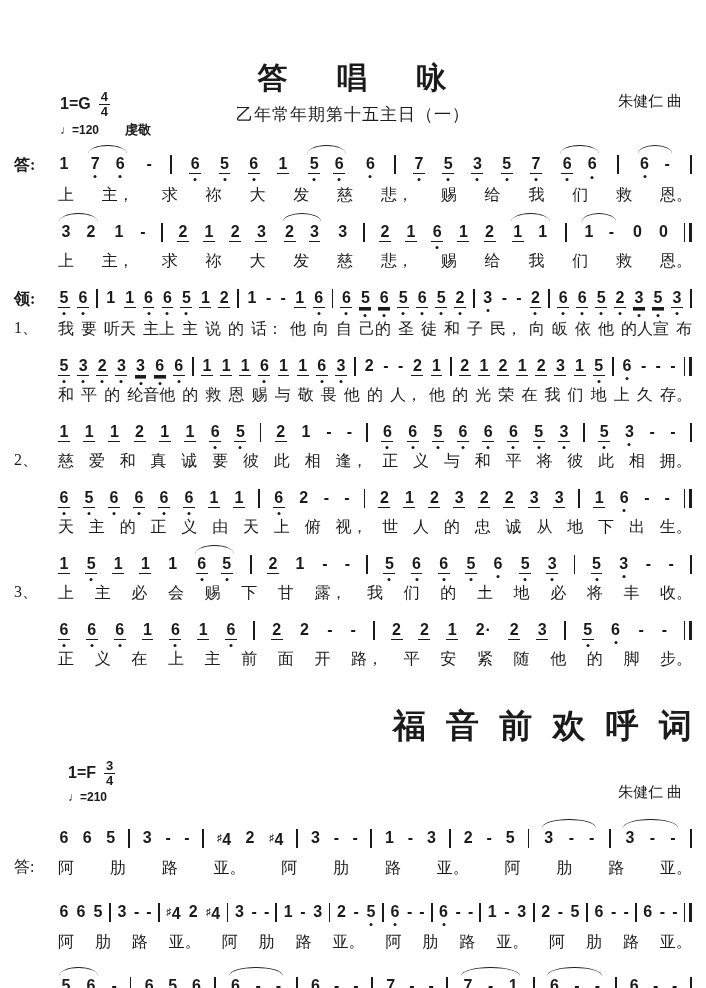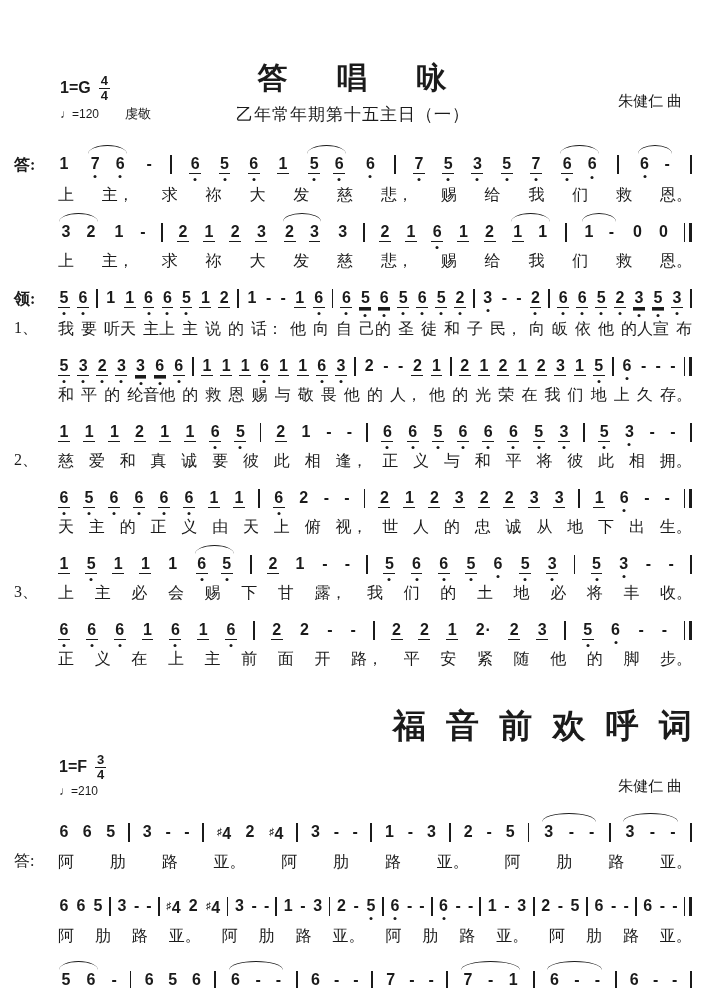--- a/index.html
+++ b/index.html
@@ -10,32 +10,32 @@
   }
   
   .songheader{position:relative;}
   .h1-title{text-align:center;font-size:30px;font-weight:bold;word-spacing:38px;
     font-family:"Liberation Serif","DejaVu Serif",serif;letter-spacing:2px;margin-top:48px;}
   .h1-sub{text-align:center;font-size:17px;letter-spacing:1px;margin-top:4px;
     font-family:"Liberation Serif","DejaVu Serif",serif;}
   .composer{position:absolute;right:10px;font-size:15px;
     font-family:"Liberation Serif","DejaVu Serif",serif;}
   .song1 .composer{top:34px;}
-  .keyblock{position:absolute;left:46px;top:16px;font-weight:bold;font-size:16px;}
+  .keyblock{position:absolute;left:46px;top:32px;font-weight:bold;font-size:16px;}
   .keyrow{display:flex;align-items:center;gap:8px;}
   .meter{display:inline-flex;flex-direction:column;align-items:center;font-size:13px;line-height:1.05;font-weight:bold;}
   .meter .mt{border-bottom:1.5px solid currentColor;padding:0 2px;}
-  .tempo{font-size:12px;font-weight:normal;margin-top:3px;display:flex;gap:10px;align-items:center;}
+  .tempo{font-size:12px;font-weight:bold;margin-top:3px;display:flex;gap:10px;align-items:center;}
   .expr{font-size:13px;font-family:"Liberation Serif","DejaVu Serif",serif;margin-left:16px;}
   .song1-lines{margin-top:18px;}
   
   .song2{margin-top:34px;}
   .h2-title{text-align:right;font-size:33px;font-weight:bold;word-spacing:12px;
     font-family:"Liberation Serif","DejaVu Serif",serif;}
-  .song2 .keyblock2{position:relative;left:45px;margin-top:4px;font-weight:bold;font-size:16px;width:120px;}
+  .song2 .keyblock2{position:relative;left:54px;margin-top:10px;font-weight:bold;font-size:16px;width:120px;}
   .song2 .composer2{position:absolute;right:24px;margin-top:-26px;font-size:15px;
     font-family:"Liberation Serif","DejaVu Serif",serif;}
   .song2-lines{margin-top:14px;}
   
   .m-line{margin-bottom:6px;}
   .song2-lines .m-line{margin-bottom:13px;}
   .noterow{display:flex;align-items:flex-start;padding:10px 0 8px 0;}
   .lyricrow{display:flex;align-items:flex-start;margin-top:0px;
     font-family:"Liberation Serif","DejaVu Serif",serif;font-size:17px;}
   .gutter{flex:0 0 44px;max-width:44px;font-size:16px;}

